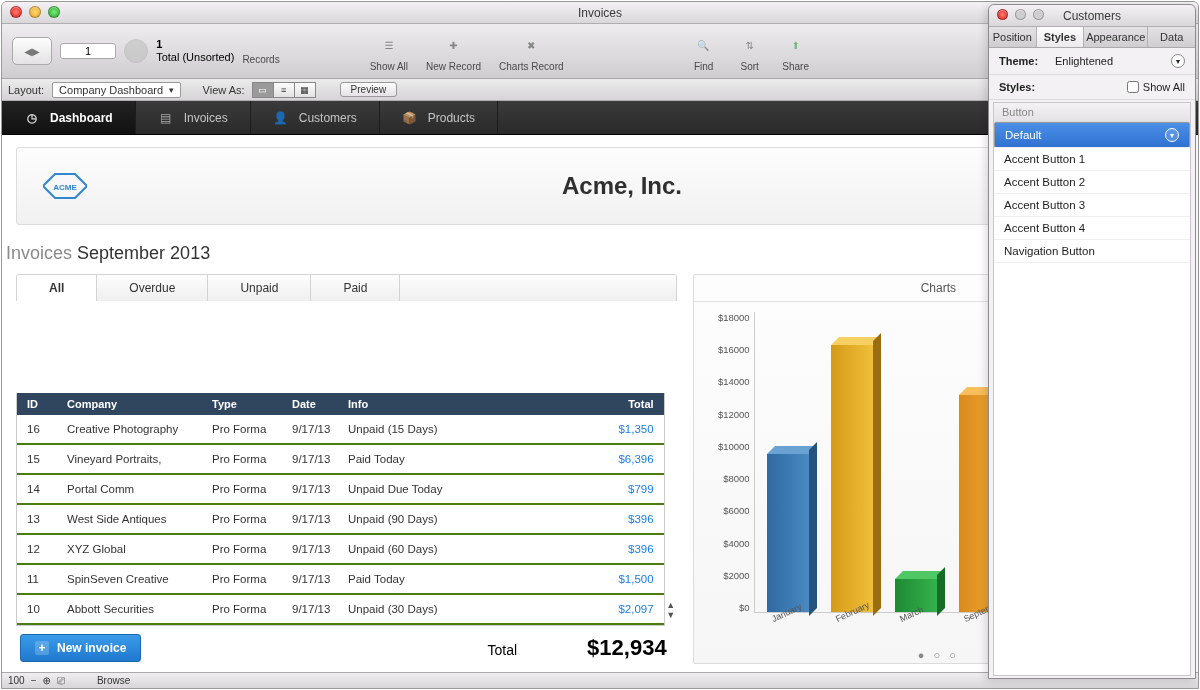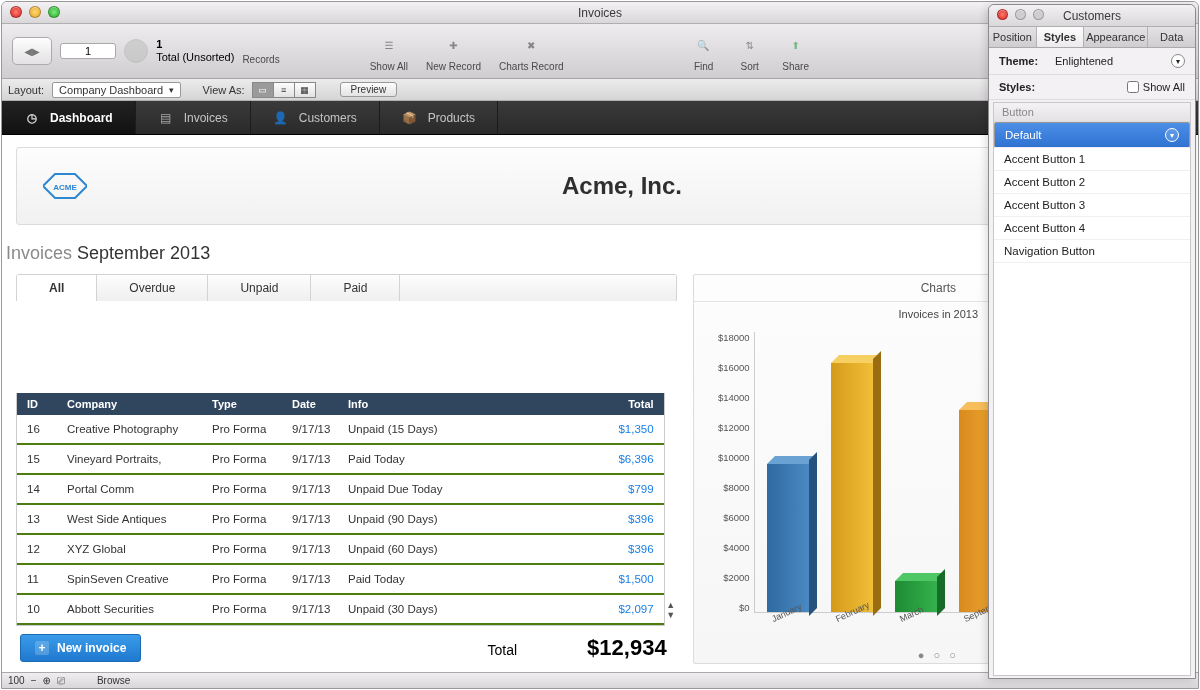--- a/index.html
+++ b/index.html
@@ -309,21 +309,20 @@
           </div>
           <div class="totalbl">
             <span style="font-size:14px;">Total</span>
             <span class="bigtotal">$12,934</span>
           </div>
         </div>
       </div>
 
       <div class="right-col">
         <div class="chart-hdr">Charts</div>
-        <div class="chart-title">Invoices in 2013</div>
         <div class="chart-area">
           <div class="yaxis" id="yaxis">
               <div>$18000</div>
               <div>$16000</div>
               <div>$14000</div>
               <div>$12000</div>
               <div>$10000</div>
               <div>$8000</div>
               <div>$6000</div>
               <div>$4000</div>

